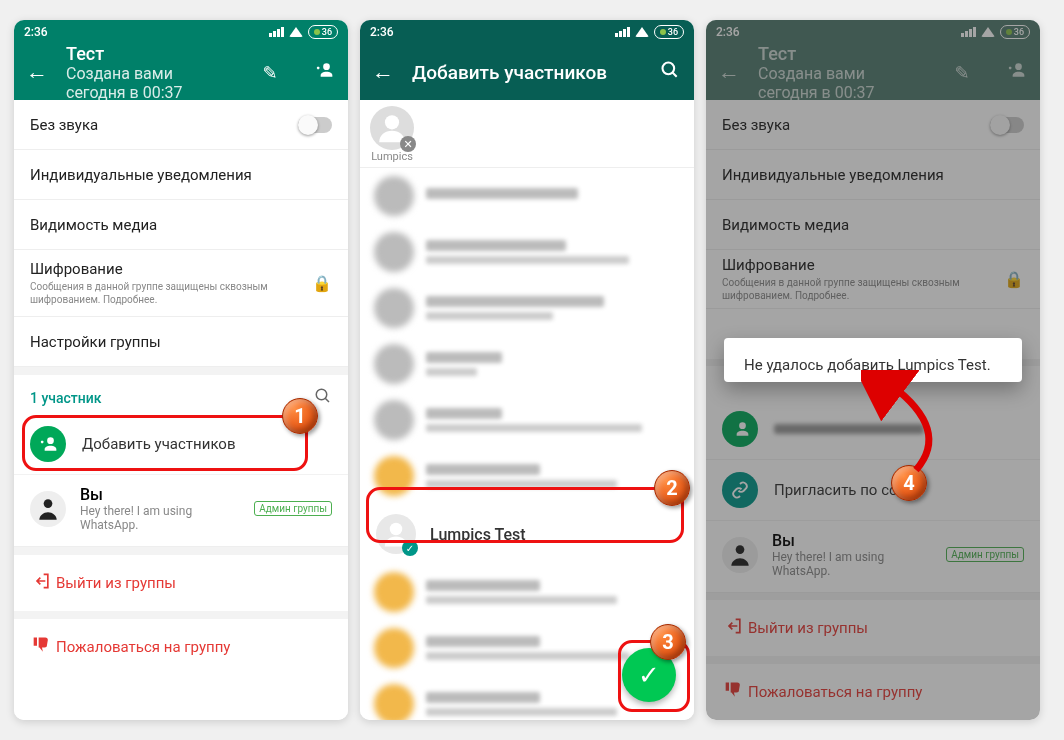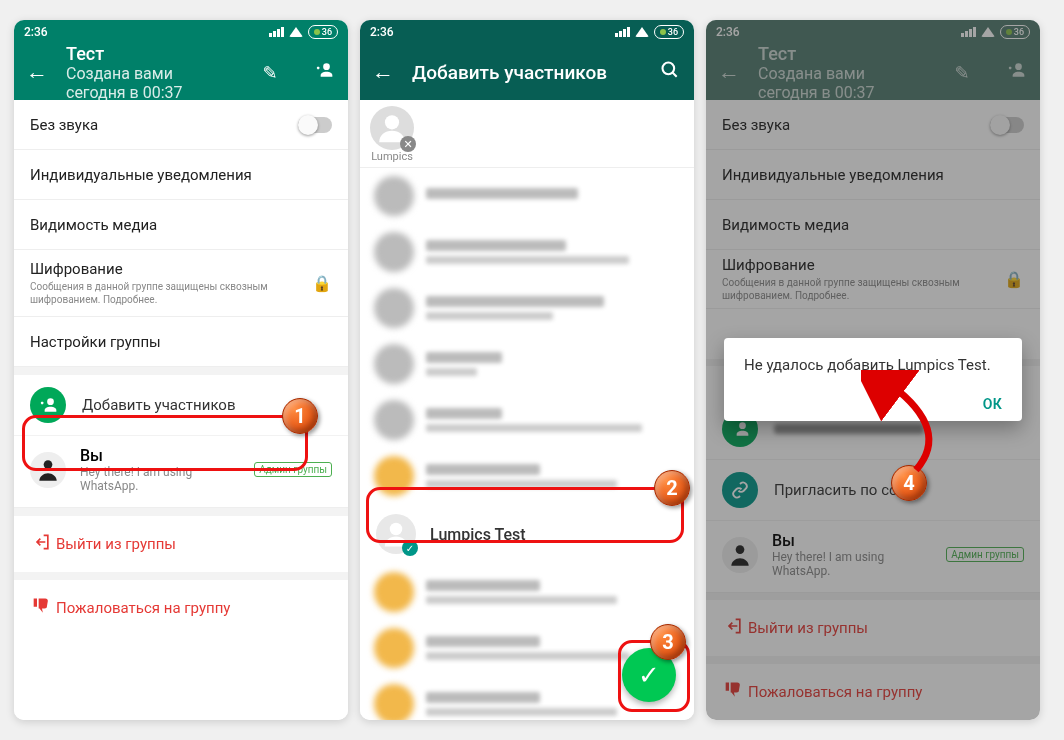--- a/index.html
+++ b/index.html
@@ -133,20 +133,29 @@
         <div style="flex:1">
           <div>Шифрование</div>
           <div class="enc-sub">Сообщения в данной группе защищены сквозным шифрованием. Подробнее.</div>
         </div>
         <span class="lock-icn">🔒</span>
       </div>
       <div class="row">
           <span>Настройки группы</span>
         </div>
       <div class="spacer"></div>
+      <div class="section-label">
+        <span>1 участник</span>
+        <span style="color:#666">
+          <svg width="18" height="18" viewBox="0 0 24 24" fill="none" stroke="#666" stroke-width="2">
+              <circle cx="10" cy="10" r="7"></circle>
+              <path d="m20 20-5-5"></path>
+            </svg>
+        </span>
+      </div>
       <div class="action-row">
         <span class="circle-btn c-green">
           <svg width="20" height="20" viewBox="0 0 24 24" fill="#fff">
               <circle cx="15" cy="8" r="4"></circle>
               <path d="M15 14c-4 0-7 2-7 4v2h14v-2c0-2-3-4-7-4z"></path>
               <path d="M5 8v3M3.5 9.5h3" stroke="#fff" stroke-width="2"></path>
             </svg>
         </span>
         <span>Добавить участников</span>
       </div>
@@ -415,23 +424,20 @@
               <path d="M2 3h4v10H2zM8 3h8a3 3 0 0 1 3 3l-1 6a3 3 0 0 1-3 3h-3l1 5-4-5H8z"></path>
             </svg>
         </span>
         <span>Пожаловаться на группу</span>
       </div>
     </div>
 
     <div class="scrim"></div>
     <div class="dialog">
       <div class="dialog-msg">Не удалось добавить Lumpics Test.</div>
-      <div class="dialog-actions">
-        <span class="dialog-ok">ОК</span>
-      </div>
     </div>
 
     <div class="badge-num" style="left:185px; top:445px;">4</div>
     <svg class="arrow4" style="left:155px; top:350px;" width="140" height="120">
       <defs>
           <marker id="ah4" markerWidth="12" markerHeight="12" refX="2" refY="5" orient="auto">
             <path d="M0,0 L10,5 L0,10 z" fill="#d00"></path>
           </marker>
         </defs>
       <path d="M55,100 Q90,60 30,15" fill="none" stroke="#d00" stroke-width="7" marker-end="url(#ah4)"></path>

